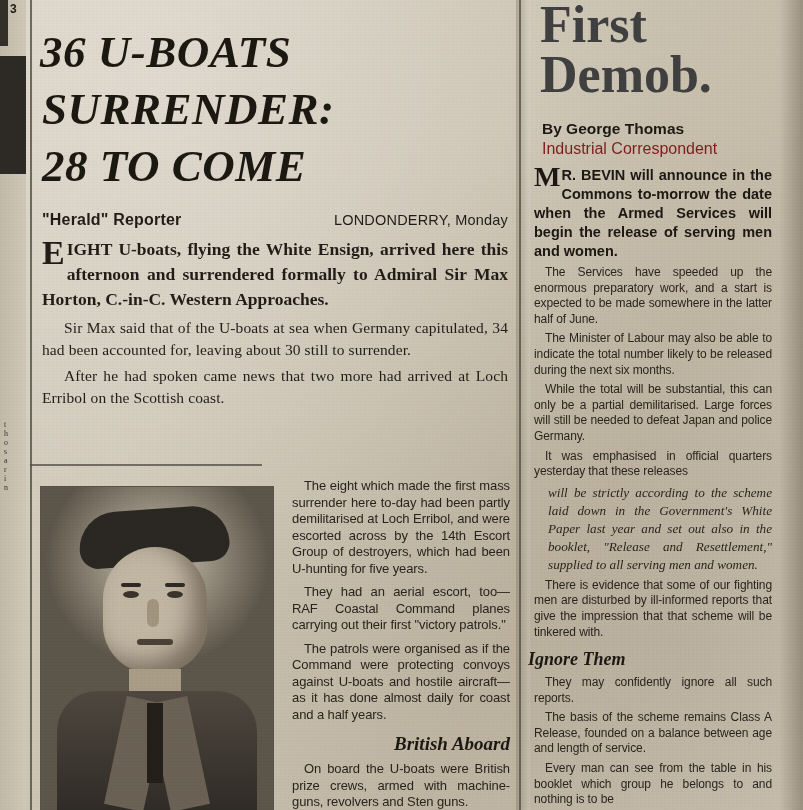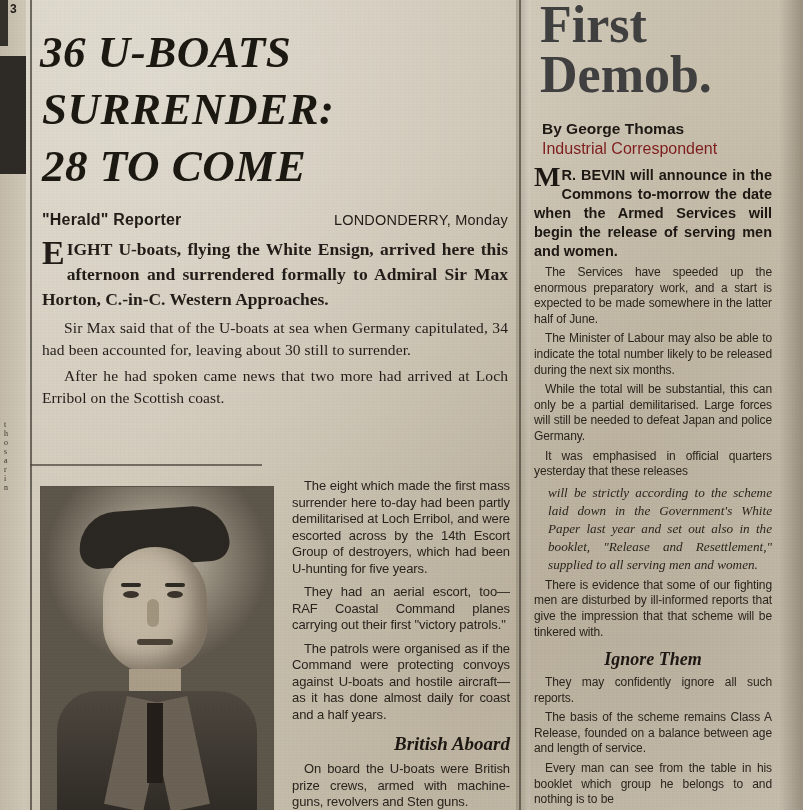--- a/index.html
+++ b/index.html
@@ -312,21 +312,20 @@
     line-height: 18px;
     margin: 4px 6px 0 20px;
     text-align: justify;
     color: #2b251e;
   }
   .r-sub {
     font-family: "Liberation Serif", serif;
     font-style: italic;
     font-weight: bold;
     font-size: 18px;
-    text-align: center;
     margin: 9px 0 5px 0;
     color: #1d1813;
   }
   .edge-shadow {
     position: absolute;
     right: 0; top: 0; width: 24px; height: 810px;
     background: linear-gradient(90deg, rgba(90,78,60,0), rgba(70,60,45,.35));
     pointer-events: none;
   }
   .fold {

